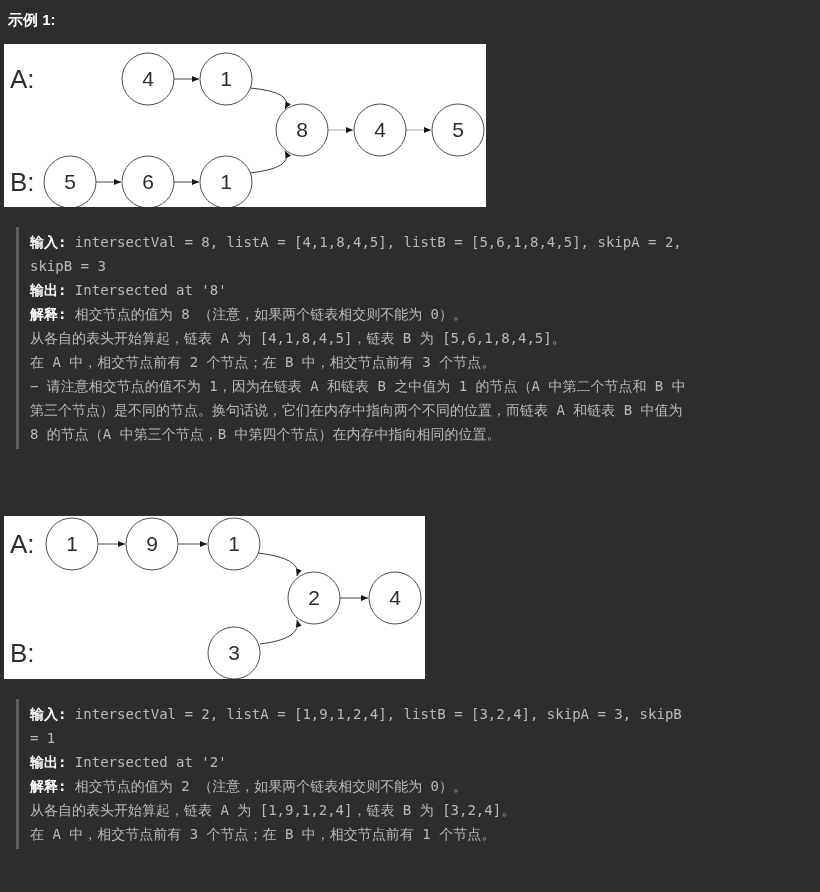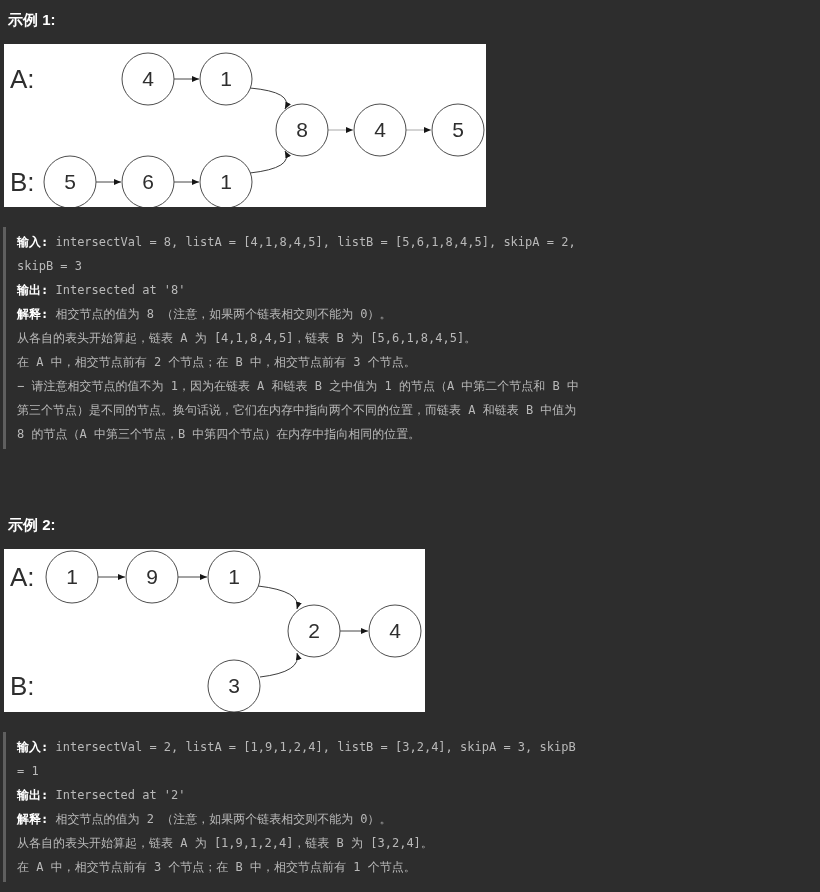--- a/index.html
+++ b/index.html
@@ -22,25 +22,25 @@
   }
   .diagram-svg {
     display: block;
     margin: 0 0 20px 4px;
     background: #ffffff;
   }
   .diagram-svg text {
     font-family: "Liberation Sans", sans-serif;
   }
   .example-block {
-    margin: 3px;
+    margin: 16px;
     border-left: 3px solid #5f5f5f;
     padding: 3px 8px 3px 11px;
     font-family: "DejaVu Sans Mono", monospace;
-    font-size: 12px;
+    font-size: 14px;
     line-height: 24px;
     color: #b9b9b9;
   }
   .code-line {
     height: 24px;
     white-space: pre;
     overflow: visible;
   }
   .code-line strong {
     color: #ffffff;
@@ -85,21 +85,20 @@
         <text x="66" y="138" dy="0.35em" text-anchor="middle" font-size="21" fill="#2e2e2e">5</text>
         <circle cx="144" cy="138" r="26" fill="#ffffff" stroke="#4d4d4d" stroke-width="1"></circle>
         <text x="144" y="138" dy="0.35em" text-anchor="middle" font-size="21" fill="#2e2e2e">6</text>
         <circle cx="222" cy="138" r="26" fill="#ffffff" stroke="#4d4d4d" stroke-width="1"></circle>
         <text x="222" y="138" dy="0.35em" text-anchor="middle" font-size="21" fill="#2e2e2e">1</text>
       </svg>
     <pre class="example-block"><div class="code-line"><strong>输入:</strong><span> intersectVal = 8, listA = [4,1,8,4,5], listB = [5,6,1,8,4,5], skipA = 2,</span></div><div class="code-line"><strong></strong><span>skipB = 3</span></div><div class="code-line"><strong>输出:</strong><span> Intersected at '8'</span></div><div class="code-line"><strong>解释:</strong><span> 相交节点的值为 8 （注意，如果两个链表相交则不能为 0）。</span></div><div class="code-line"><strong></strong><span>从各自的表头开始算起，链表 A 为 [4,1,8,4,5]，链表 B 为 [5,6,1,8,4,5]。</span></div><div class="code-line"><strong></strong><span>在 A 中，相交节点前有 2 个节点；在 B 中，相交节点前有 3 个节点。</span></div><div class="code-line"><strong></strong><span>− 请注意相交节点的值不为 1，因为在链表 A 和链表 B 之中值为 1 的节点（A 中第二个节点和 B 中</span></div><div class="code-line"><strong></strong><span>第三个节点）是不同的节点。换句话说，它们在内存中指向两个不同的位置，而链表 A 和链表 B 中值为</span></div><div class="code-line"><strong></strong><span>8 的节点（A 中第三个节点，B 中第四个节点）在内存中指向相同的位置。</span></div></pre>
   </section>
 
   <section class="example">
-    <h3 class="example-heading">示例 2:</h3>
     <svg class="diagram-svg" width="421" height="163" viewBox="0 0 421 163">
         <defs>
           <marker id="arrow-head-1" markerWidth="8" markerHeight="8" refX="7" refY="3" orient="auto">
             <path d="M0,0 L7,3 L0,6 Z" fill="#161616"></path>
           </marker>
         </defs>
         <text x="6" y="37" font-size="26" fill="#2e2e2e">A:</text>
         <text x="6" y="146" font-size="26" fill="#2e2e2e">B:</text>
         <line x1="94" y1="28" x2="121" y2="28" stroke="#474747" stroke-width="1" marker-end="url(#arrow-head-1)"></line>
         <line x1="174" y1="28" x2="203" y2="28" stroke="#474747" stroke-width="1" marker-end="url(#arrow-head-1)"></line>

